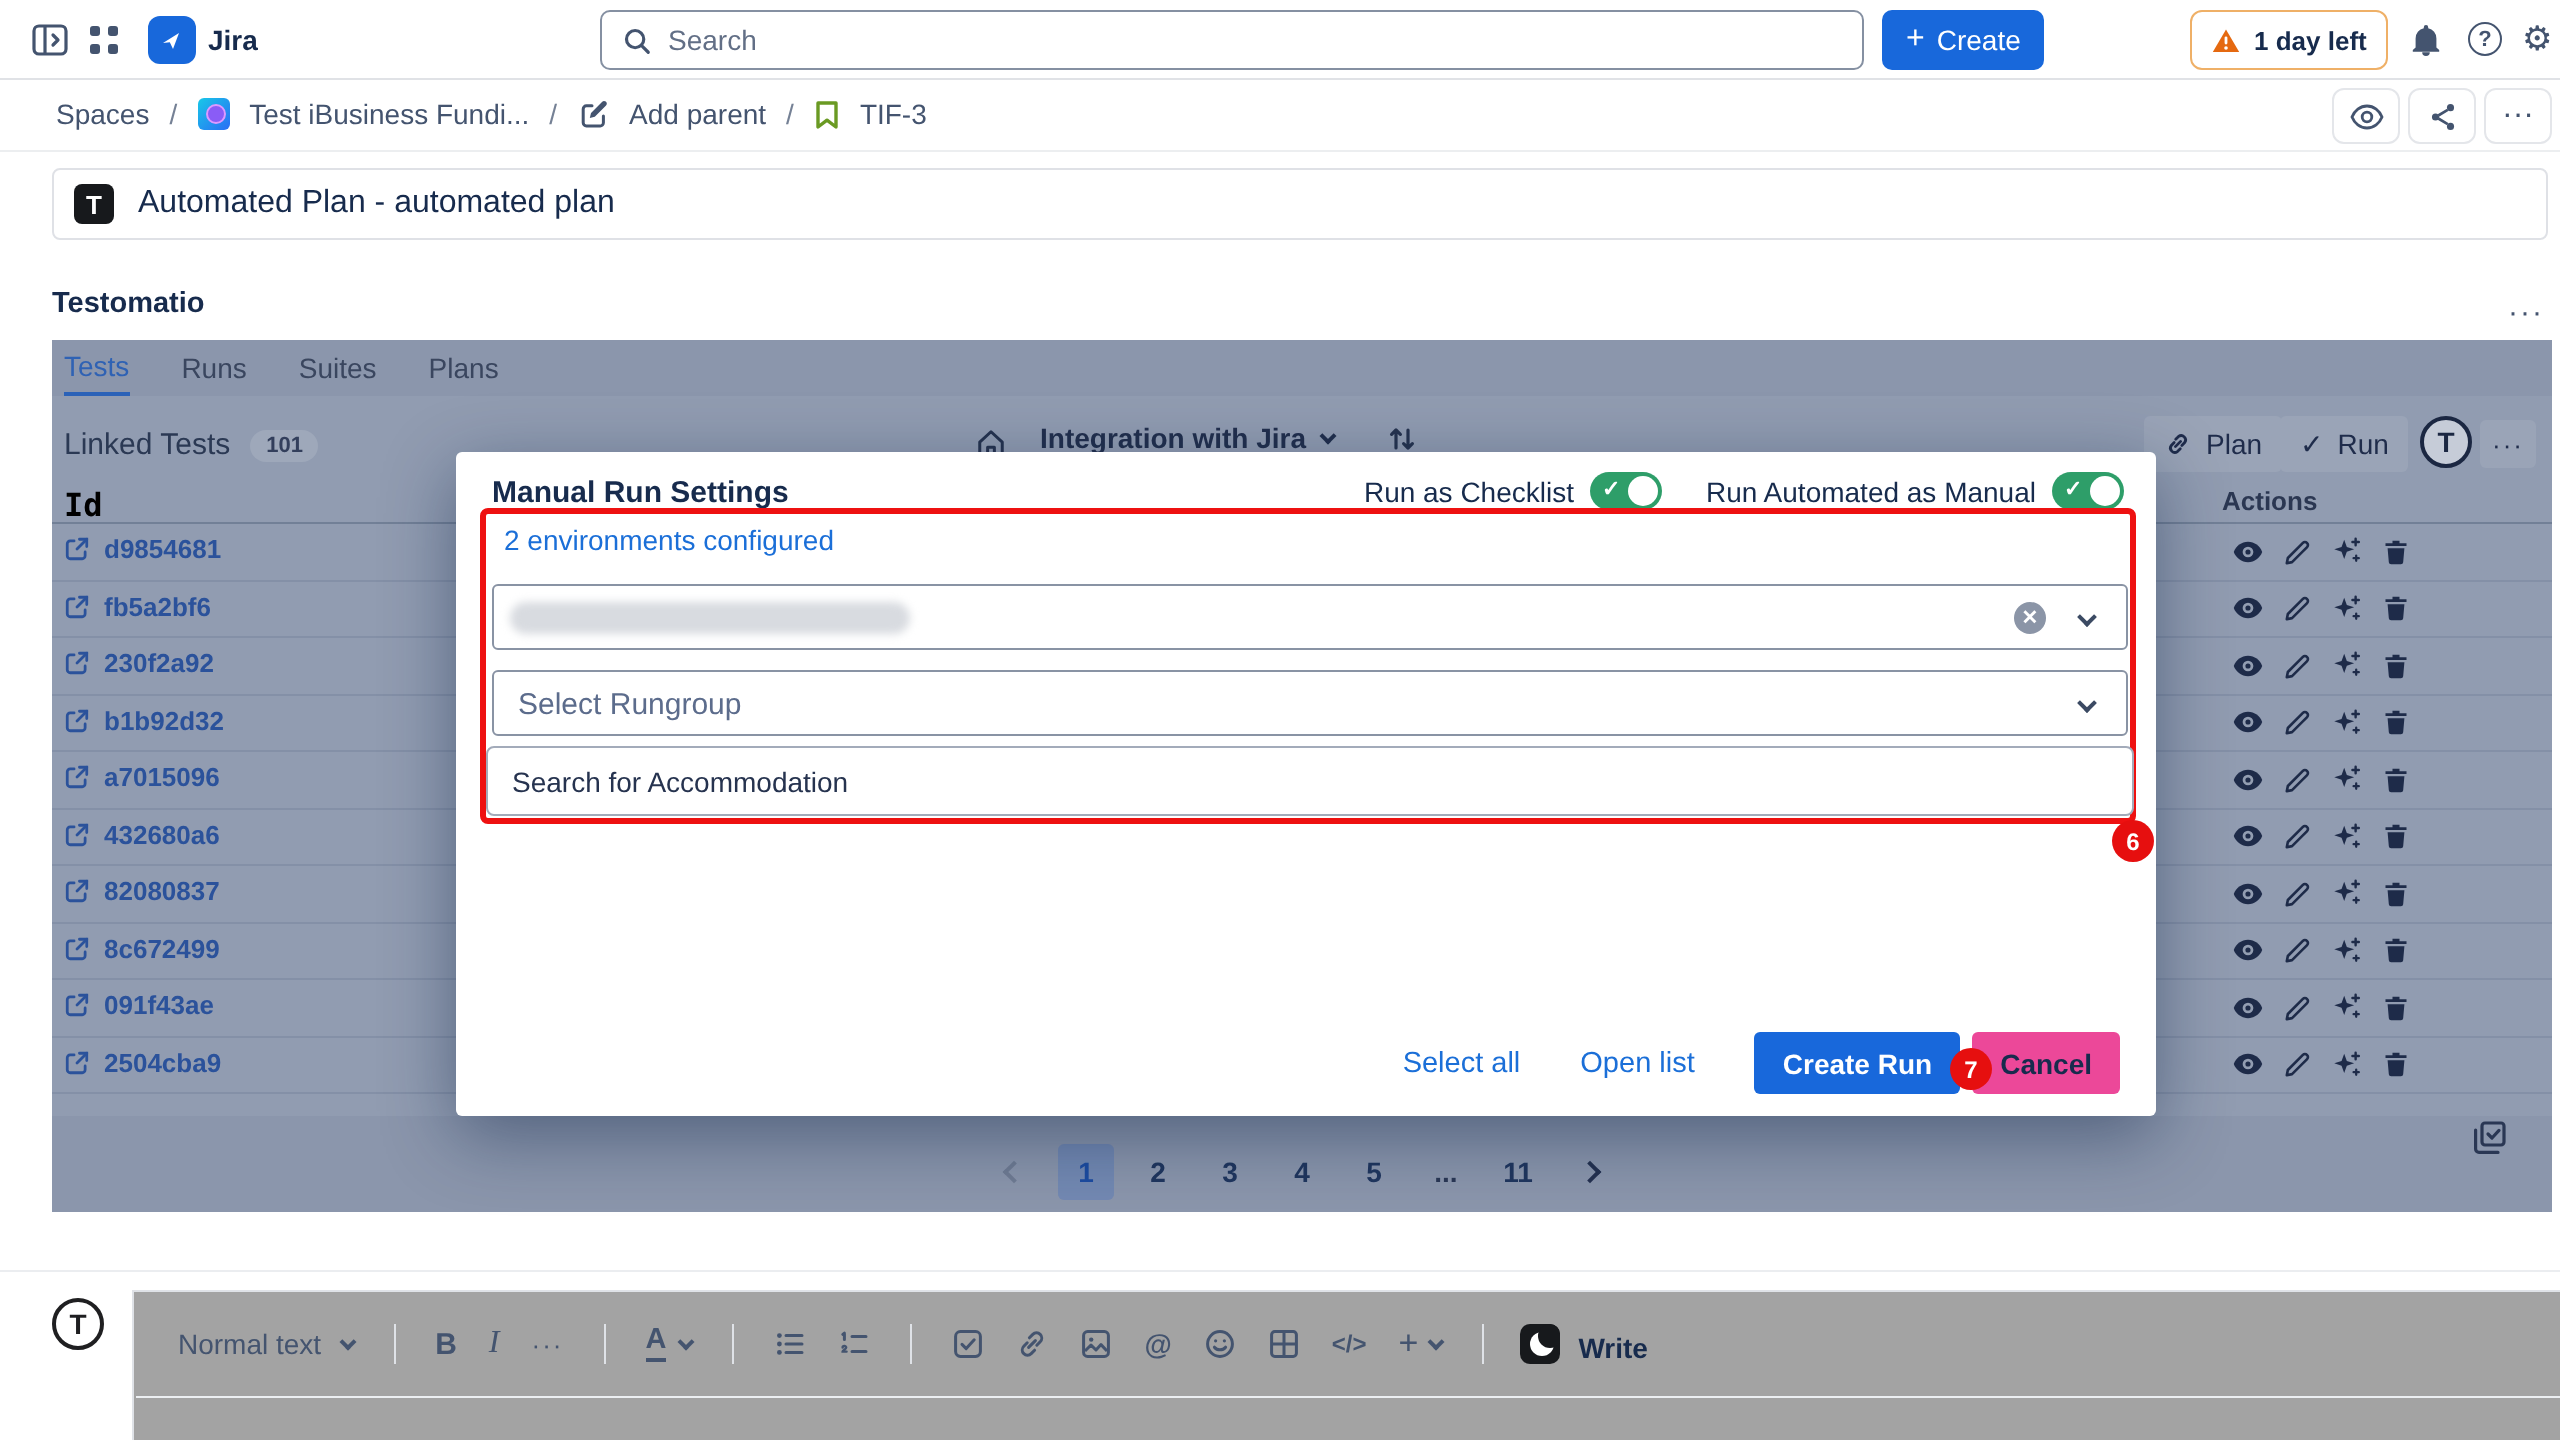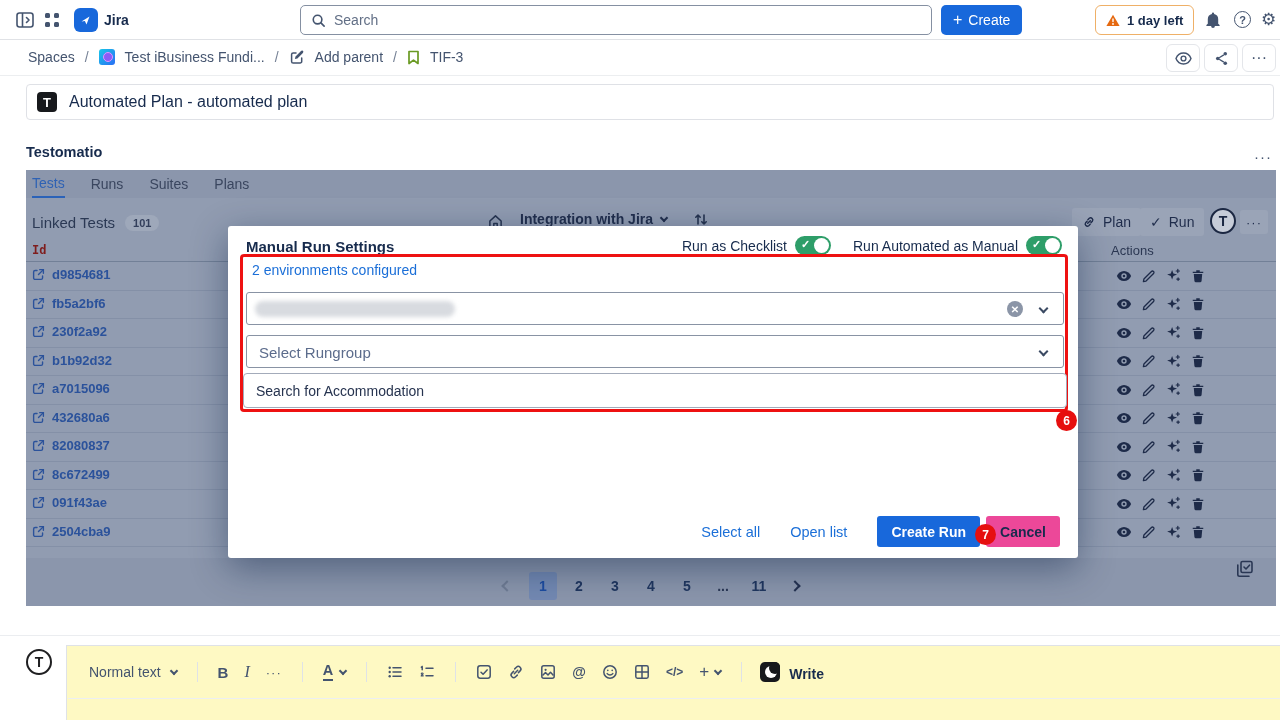--- a/index.html
+++ b/index.html
@@ -47,22 +47,22 @@
   .wtoolbar-left { position:absolute; left:6px; top:44px; display:flex; align-items:center; gap:10px; }
   .lt-label { font-size:15px; font-weight:500; color:#2b3954; }
   .lt-badge { background:#9ea8ba; border-radius:9px; padding:2px 8px; font-size:11px; font-weight:bold; color:#333f5c; }
   .home-ico { position:absolute; left:462px; top:44px; color:#26334f; cursor:pointer; }
   .filter-dd { position:absolute; left:494px; top:41px; display:flex; align-items:center; gap:8px; font-size:14px; font-weight:600; color:#222f4d; cursor:pointer; }
   .sort-ico { position:absolute; left:668px; top:42px; color:#26334f; cursor:pointer; }
   .wbtn { position:absolute; top:38px; height:28px; background:#9aa4b7; border-radius:3px; display:flex; align-items:center; gap:7px; padding:0 10px; font-size:14px; font-weight:500; color:#1f2c4b; cursor:pointer; }
   .tlogo-ring { position:absolute; left:1184px; top:38px; width:26px; height:26px; border:2px solid #1b2742; border-radius:50%; background:#c6ccd8; color:#1b2742; font-weight:bold; font-size:14px; display:flex; align-items:center; justify-content:center; cursor:pointer; }
   .wmore { position:absolute; left:1214px; top:40px; width:28px; height:24px; background:#9aa4b7; border-radius:3px; color:#1f2c4b; font-size:13px; letter-spacing:1px; display:flex; align-items:center; justify-content:center; cursor:pointer; }
   .thead { position:absolute; left:0; top:72px; width:100%; height:20px; border-bottom:1px solid rgba(23,43,77,.25); }
-  .th-id { position:absolute; left:6px; top:1px; font-family:"DejaVu Sans Mono", monospace; font-weight:bold; font-size:12px; color:#7f1d1d; }
-  .th-actions { position:absolute; left:1085px; top:1px; font-weight:400; font-size:13px; color:#2b3752; }
+  .th-id { position:absolute; left:6px; top:1px; font-family:"DejaVu Sans Mono", monospace; font-weight:bold; font-size:16px; color:#000000; }
+  .th-actions { position:absolute; left:1085px; top:1px; font-weight:700; font-size:13px; color:#2b3752; }
   .rows { position:absolute; left:0; top:92px; width:100%; }
   .trow { position:relative; height:28.5px; border-bottom:1px solid rgba(23,43,77,.10); }
   .tid { position:absolute; left:6px; top:5px; display:flex; align-items:center; gap:7px; font-weight:bold; font-size:13px; color:#2b529b; cursor:pointer; }
   .racts { position:absolute; left:1090px; top:6px; display:flex; gap:10px; align-items:center; }
   .racts .aicon { cursor:pointer; color:#1e2b49; }
   .pagstrip { position:absolute; left:0; top:388px; width:100%; height:48px; background:#8b96ac; }
   .selall { position:absolute; right:22px; top:2px; color:#2a3754; cursor:pointer; }
   .pager { position:absolute; left:0; top:14px; width:100%; display:flex; justify-content:center; align-items:center; gap:8px; }
   .page { min-width:28px; height:28px; display:flex; align-items:center; justify-content:center; font-size:14px; font-weight:600; color:#20365e; border-radius:3px; cursor:pointer; }
   .page.active { background:rgba(76,115,190,.38); color:#1d4ca0; }
@@ -96,21 +96,21 @@
   .badge6 { left:828px; top:184px; }
   .badge7 { left:747px; top:298px; }
   .m-footer { position:absolute; right:18px; top:290px; display:flex; align-items:center; }
   .m-link { font-size:14.5px; font-weight:500; color:#1b6fd8; cursor:pointer; margin-right:30px; }
   .btn-primary { height:31px; padding:0 14px; background:#1868DB; border-radius:3px; color:#fff; font-size:14px; font-weight:600; display:flex; align-items:center; cursor:pointer; }
   .btn-subtle { height:31px; padding:0 14px; background:#ec4899; border-radius:3px; color:#172B4D; font-size:14px; font-weight:600; display:flex; align-items:center; cursor:pointer; margin-left:6px; }
 
   
   .ed-sep { position:absolute; left:0; top:635px; width:1280px; height:1px; background:#ebedf0; }
   .ed-logo { position:absolute; left:26px; top:649px; width:26px; height:26px; border:2px solid #1f1f21; border-radius:50%; color:#1f1f21; font-weight:bold; font-size:14px; display:flex; align-items:center; justify-content:center; }
-  .editor { position:absolute; left:66px; top:645px; width:1214px; height:75px; border-top:1px solid #dfe2e7; border-left:1px solid #dfe2e7; background:#fef9c3; }
+  .editor { position:absolute; left:66px; top:645px; width:1214px; height:75px; border-top:1px solid #dfe2e7; border-left:1px solid #dfe2e7; background:#a3a3a3; }
   .ed-toolbar { position:absolute; left:0; top:0; width:100%; height:52px; display:flex; align-items:center; padding-left:22px; }
   .ed-toolbar .vdiv { width:1px; height:20px; background:#dfe2e7; margin:0 12px; }
   .ti { color:#44546F; display:flex; align-items:center; justify-content:center; cursor:pointer; margin:0 8px; }
   .ed-style { display:flex; align-items:center; gap:10px; color:#44546F; font-size:14px; cursor:pointer; margin-right:8px; }
   .b-glyph { font-weight:bold; font-size:15px; }
   .i-glyph { font-style:italic; font-family:"Liberation Serif", serif; font-size:16px; }
   .more-glyph { letter-spacing:1px; font-size:13px; }
   .a-glyph { font-size:14.5px; font-weight:600; border-bottom:2px solid #44546F; line-height:1.05; }
   .code-glyph { font-size:12px; font-weight:bold; }
   .plus-glyph { font-size:17px; }

